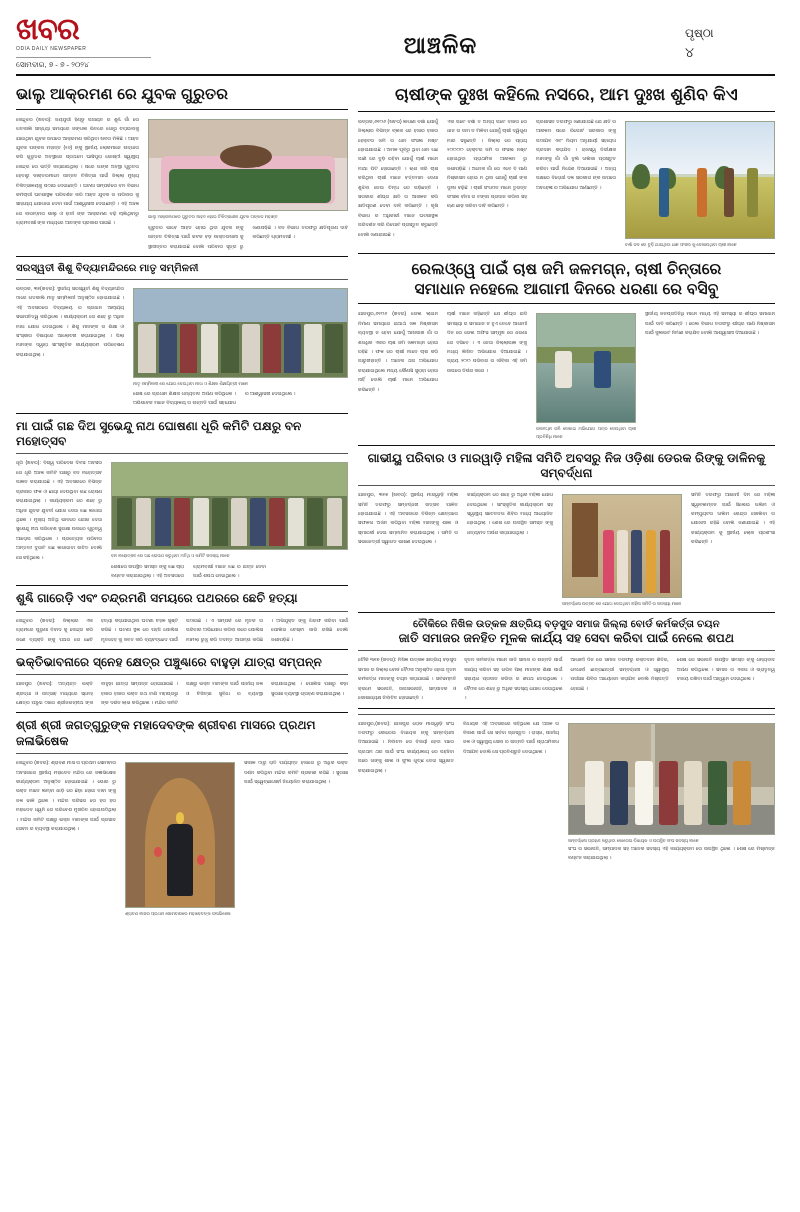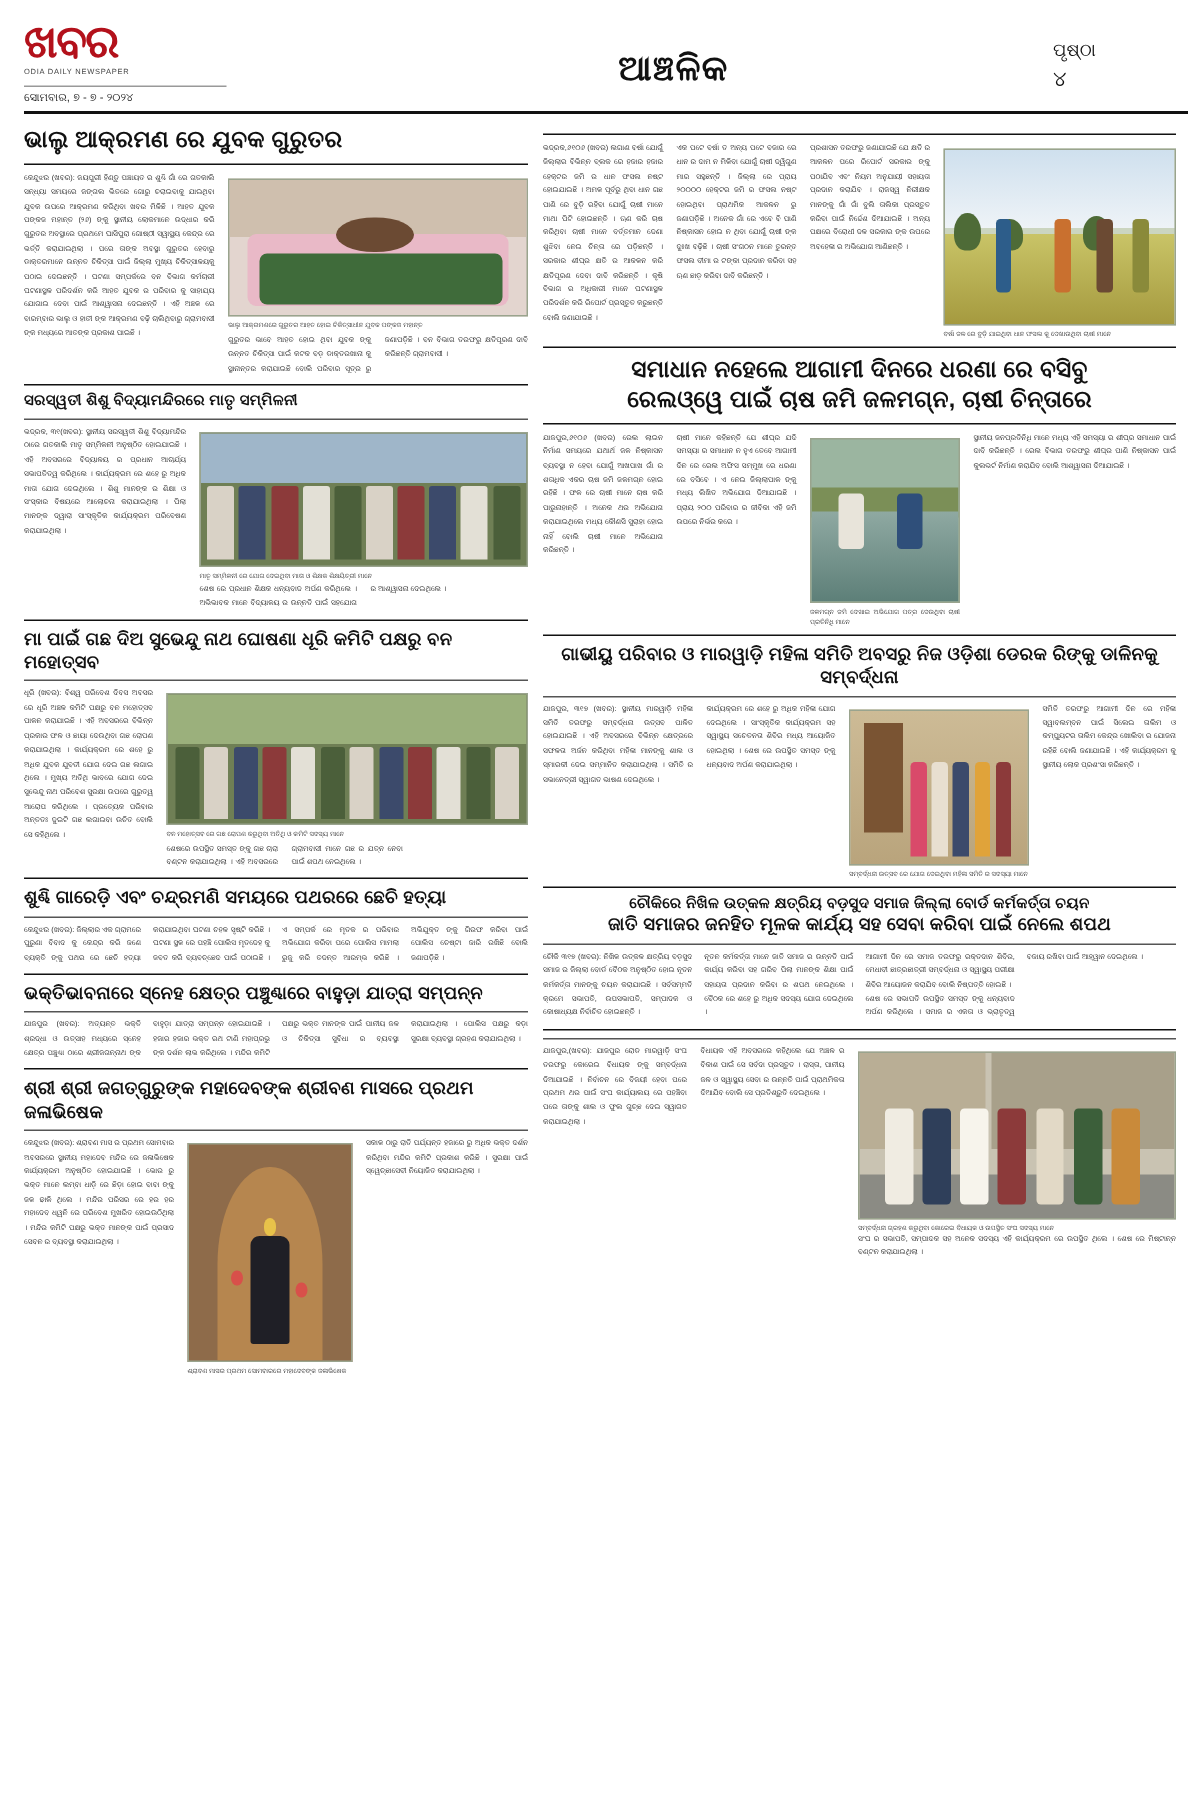--- a/index.html
+++ b/index.html
@@ -9,21 +9,21 @@
   }
   body {
     width: 800px; height: 1212px;
     font-family: "Liberation Sans", sans-serif;
     color: #111;
     overflow: hidden;
   }
   .page {
     position: relative;
     width: 800px; height: 1212px;
-    padding: 14px 8px 10px 16px;
+    padding: 14px 25px 10px 16px;
     background: #fff;
   }
 
   
   .masthead {
     display: flex;
     align-items: flex-start;
     justify-content: space-between;
     border-bottom: 2px solid #111;
     padding-bottom: 4px;
@@ -328,20 +328,21 @@
             <div class="body-text">ସକାଳ ଠାରୁ ରାତି ପର୍ଯ୍ୟନ୍ତ ହଜାରେ ରୁ ଅଧିକ ଭକ୍ତ ଦର୍ଶନ କରିଥିବା ମନ୍ଦିର କମିଟି ପ୍ରକାଶ କରିଛି । ସୁରକ୍ଷା ପାଇଁ ସ୍ୱେଚ୍ଛାସେବୀ ନିୟୋଜିତ କରାଯାଇଥିଲା ।</div>
           </div>
         </div>
       </div>
 
     </div>
 
     <div class="col-right">
 
       <div class="article">
+        <div class="headline h-xl hl-center">ଚାଷୀଙ୍କ ଦୁଃଖ କହିଲେ ନସରେ, ଆମ ଦୁଃଖ ଶୁଣିବ କିଏ</div>
         <hr class="rule">
         <div class="two-col-flex">
           <div style="width:80px">
             <div class="body-text">ଭଦ୍ରକ,୬୧୦୬ (ଖବର) ଲଗାଣ ବର୍ଷା ଯୋଗୁଁ ଜିଲ୍ଲାର ବିଭିନ୍ନ ବ୍ଲକ ରେ ହଜାର ହଜାର ହେକ୍ଟର ଜମି ର ଧାନ ଫସଲ ନଷ୍ଟ ହୋଇଯାଇଛି । ଅମଳ ପୂର୍ବରୁ ଥିବା ଧାନ ଗଛ ପାଣି ରେ ବୁଡ଼ି ରହିବା ଯୋଗୁଁ ଚାଷୀ ମାନେ ମାଥା ପିଟି ହୋଇଛନ୍ତି । ଋଣ କରି ଚାଷ କରିଥିବା ଚାଷୀ ମାନେ ବର୍ତ୍ତମାନ ଦେଣା ଶୁଝିବା ନେଇ ଚିନ୍ତା ରେ ପଡ଼ିଛନ୍ତି । ସରକାର ଶୀଘ୍ର କ୍ଷତି ର ଆକଳନ କରି କ୍ଷତିପୂରଣ ଦେବା ଦାବି କରିଛନ୍ତି । କୃଷି ବିଭାଗ ର ଅଧିକାରୀ ମାନେ ଘଟଣାସ୍ଥଳ ପରିଦର୍ଶନ କରି ରିପୋର୍ଟ ପ୍ରସ୍ତୁତ କରୁଛନ୍ତି ବୋଲି ଜଣାଯାଇଛି ।</div>
           </div>
           <div style="width:80px">
             <div class="body-text">ଏକ ପଟେ ବର୍ଷା ତ ଅନ୍ୟ ପଟେ ବଜାର ରେ ଧାନ ର ଦାମ ନ ମିଳିବା ଯୋଗୁଁ ଚାଷୀ ଦ୍ୱିଗୁଣ ମାର ସହୁଛନ୍ତି । ଜିଲ୍ଲା ରେ ପ୍ରାୟ ୨୦୦୦୦ ହେକ୍ଟର ଜମି ର ଫସଲ ନଷ୍ଟ ହୋଇଥିବା ପ୍ରାଥମିକ ଆକଳନ ରୁ ଜଣାପଡ଼ିଛି । ଅନେକ ଗାଁ ରେ ଏବେ ବି ପାଣି ନିଷ୍କାସନ ହୋଇ ନ ଥିବା ଯୋଗୁଁ ଚାଷୀ ଙ୍କ ଦୁଃଖ ବଢ଼ିଛି । ଚାଷୀ ସଂଗଠନ ମାନେ ତୁରନ୍ତ ଫସଲ ବୀମା ର ଟଙ୍କା ପ୍ରଦାନ କରିବା ସହ ଋଣ ଛାଡ଼ କରିବା ଦାବି କରିଛନ୍ତି ।</div>
           </div>
           <div style="width:80px">
             <div class="body-text">ପ୍ରଶାସନ ତରଫରୁ ଜଣାଯାଇଛି ଯେ କ୍ଷତି ର ଆକଳନ ପରେ ରିପୋର୍ଟ ସରକାର ଙ୍କୁ ପଠାଯିବ ଏବଂ ନିୟମ ଅନୁଯାୟୀ ସହାୟତା ପ୍ରଦାନ କରାଯିବ । ରାଜସ୍ୱ ନିରୀକ୍ଷକ ମାନଙ୍କୁ ଗାଁ ଗାଁ ବୁଲି ତାଲିକା ପ୍ରସ୍ତୁତ କରିବା ପାଇଁ ନିର୍ଦ୍ଦେଶ ଦିଆଯାଇଛି । ଅନ୍ୟ ପକ୍ଷରେ ବିରୋଧୀ ଦଳ ସରକାର ଙ୍କ ଉପରେ ଅବହେଳା ର ଅଭିଯୋଗ ଆଣିଛନ୍ତି ।</div>
@@ -359,22 +360,22 @@
               <div class="person" style="left:82%;background:#8a8a3a"></div>
             </div>
             <div class="caption">ବର୍ଷା ଜଳ ରେ ବୁଡ଼ି ଯାଇଥିବା ଧାନ ଫସଲ କୁ ଦେଖାଉଥିବା ଚାଷୀ ମାନେ</div>
           </div>
         </div>
       </div>
 
       <hr class="rule">
 
       <div class="article">
+        <div class="headline h-lg hl-center">ରେଲଓ୍ୱେ ପାଇଁ ଚାଷ ଜମି ଜଳମଗ୍ନ, ଚାଷୀ ଚିନ୍ତାରେ</div>
         <div class="headline h-lg hl-center">ସମାଧାନ ନହେଲେ ଆଗାମୀ ଦିନରେ ଧରଣା ରେ ବସିବୁ</div>
-        <div class="headline h-lg hl-center">ରେଲଓ୍ୱେ ପାଇଁ ଚାଷ ଜମି ଜଳମଗ୍ନ, ଚାଷୀ ଚିନ୍ତାରେ</div>
         <hr class="rule">
         <div class="two-col-flex">
           <div style="width:80px">
             <div class="body-text">ଯାଜପୁର,୬୧୦୬ (ଖବର) ରେଲ ଲାଇନ ନିର୍ମାଣ ସମୟରେ ଯଥାର୍ଥ ଜଳ ନିଷ୍କାସନ ବ୍ୟବସ୍ଥା ନ ହେବା ଯୋଗୁଁ ଆଖପାଖ ଗାଁ ର ଶତାଧିକ ଏକର ଚାଷ ଜମି ଜଳମଗ୍ନ ହୋଇ ରହିଛି । ଫଳ ରେ ଚାଷୀ ମାନେ ଚାଷ କରି ପାରୁନାହାନ୍ତି । ଅନେକ ଥର ଅଭିଯୋଗ କରାଯାଇଥିଲେ ମଧ୍ୟ କୌଣସି ସୁରାହା ହୋଇ ନାହିଁ ବୋଲି ଚାଷୀ ମାନେ ଅଭିଯୋଗ କରିଛନ୍ତି ।</div>
           </div>
           <div style="width:80px">
             <div class="body-text">ଚାଷୀ ମାନେ କହିଛନ୍ତି ଯେ ଶୀଘ୍ର ଯଦି ସମସ୍ୟା ର ସମାଧାନ ନ ହୁଏ ତେବେ ଆଗାମୀ ଦିନ ରେ ରେଲ ଅଫିସ ସମ୍ମୁଖ ରେ ଧରଣା ରେ ବସିବେ । ଏ ନେଇ ଜିଲ୍ଲାପାଳ ଙ୍କୁ ମଧ୍ୟ ଲିଖିତ ଅଭିଯୋଗ ଦିଆଯାଇଛି । ପ୍ରାୟ ୨୦୦ ପରିବାର ର ଜୀବିକା ଏହି ଜମି ଉପରେ ନିର୍ଭର କରେ ।</div>
           </div>
           <div style="width:100px">
             <div class="photo ph-water fig" style="height:110px">

